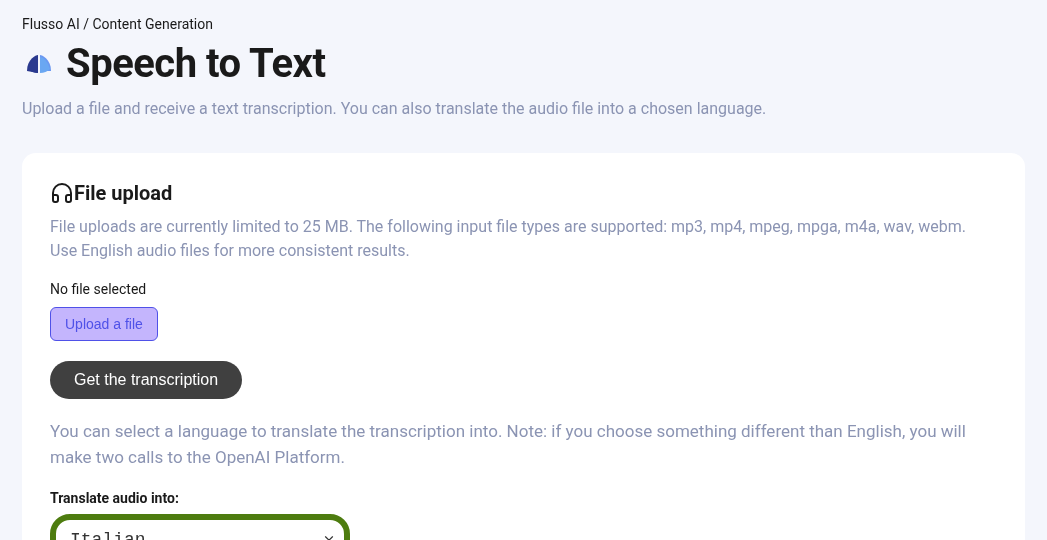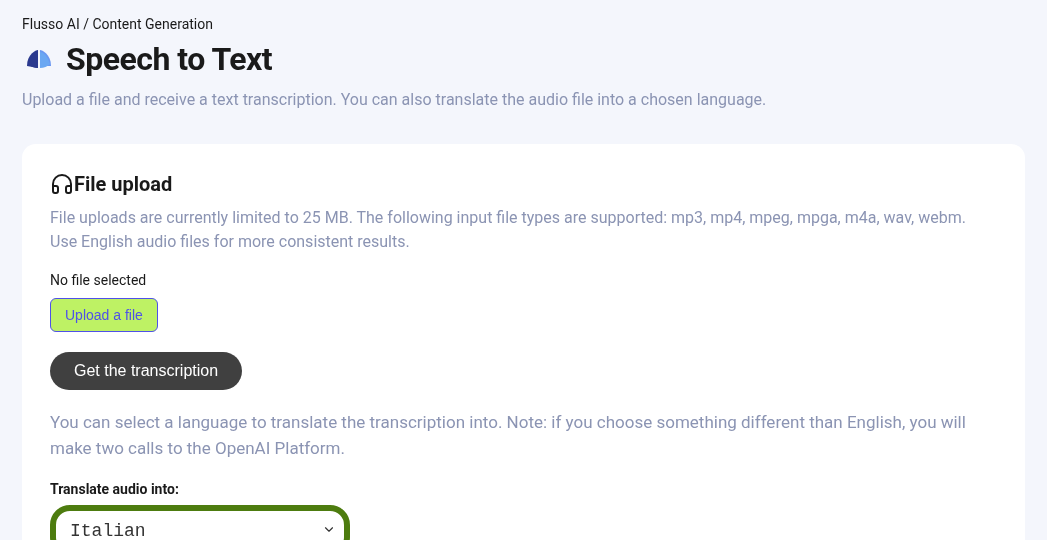--- a/index.html
+++ b/index.html
@@ -29,21 +29,21 @@
       margin-bottom: 12px;
     }
     .logo {
       width: 34px;
       height: 34px;
       display: flex;
       align-items: center;
       justify-content: center;
     }
     .page-title {
-      font-size: 32px;
+      font-size: 40px;
       font-weight: 700;
       color: #1a1a1a;
       letter-spacing: -0.5px;
     }
     .page-subtitle {
       font-size: 16px;
       color: #8b94b3;
       margin-bottom: 35px;
     }
     .card {
@@ -74,21 +74,21 @@
     .file-status {
       font-size: 14px;
       color: #1a1a1a;
       margin-bottom: 10px;
     }
     .btn-outline {
       display: inline-block;
       padding: 8px 14px;
       border: 1px solid #4f51e8;
       color: #4f51e8;
-      background: #bef264;
+      background: #c4b5fd;
       border-radius: 6px;
       font-size: 14px;
       cursor: pointer;
       margin-bottom: 20px;
     }
     .btn-primary {
       display: inline-block;
       padding: 10px 24px;
       background: #404040;
       color: #ffffff;

